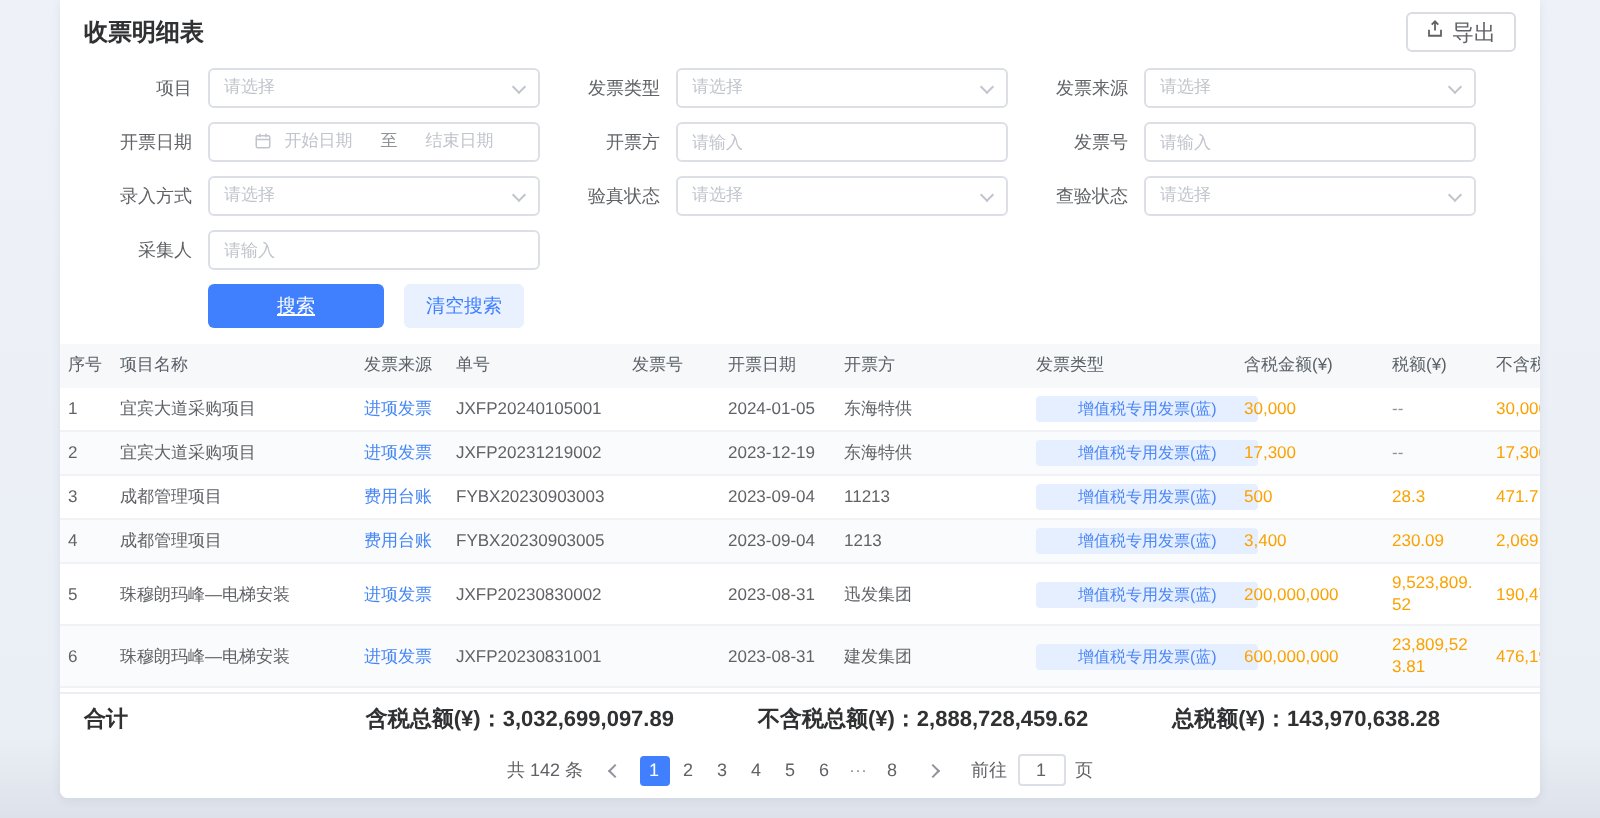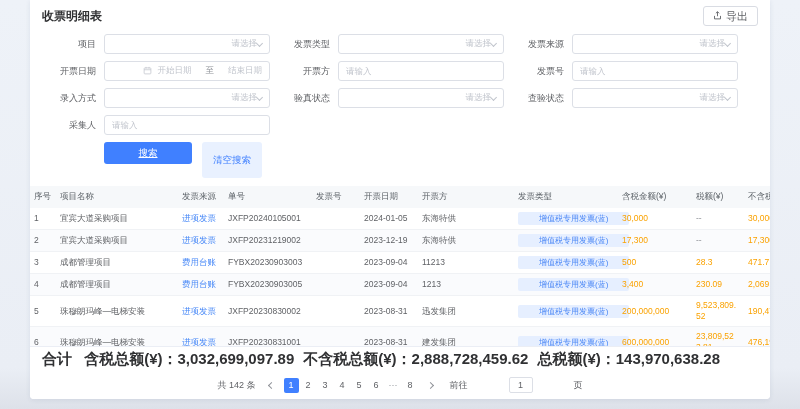--- a/index.html
+++ b/index.html
@@ -21,65 +21,65 @@
   .export-btn { display:flex; align-items:center; gap:4px; height:20px; padding:0 9px;
     background:#fff; border:1px solid #d9dce3; border-radius:3px; font-size:11px; color:#606266; cursor:pointer;
     font-family:inherit; }
   
   .filters { padding:2px 12px 8px; flex:0 0 auto; }
   .f-row { display:flex; margin-bottom:7px; height:20px; align-items:center; }
   .f-item { display:flex; align-items:center; width:234px; }
   .f-item label { width:54px; text-align:right; margin-right:8px; font-size:9px; color:#606266; white-space:nowrap; }
   .sel, .inp {
     width:166px; height:20px; border:1px solid #dcdfe6; border-radius:3px; background:#fff;
-    display:flex; align-items:center; justify-content:flex-end; padding:0 7px; font-size:8.5px;
+    display:flex; align-items:center; justify-content:space-between; padding:0 7px; font-size:8.5px;
   }
   .inp { font-family:inherit; color:#606266; display:inline-block; padding:0 7px; }
   .inp::placeholder { color:#c0c4cc; }
   .ph { color:#c0c4cc; }
   .chev { width:5px; height:5px; border-right:1px solid #c0c4cc; border-bottom:1px solid #c0c4cc;
     transform:rotate(45deg); margin-top:-2px; }
-  .sel.date { justify-content:flex-end; gap:6px; }
+  .sel.date { justify-content:center; gap:6px; }
   .sel.date .sep { color:#909399; margin:0 8px; }
   .btn-row { display:flex; margin-left:62px; margin-top:2px; }
   .btn-primary { width:88px; height:22px; background:#4080ff; color:#fff; border:none; border-radius:3px;
     font-size:9.5px; cursor:pointer; font-family:inherit;text-decoration:underline; }
-  .btn-light { height:36px; padding:0 11px; background:#e9f1ff; color:#4080ff; border:none; border-radius:3px;
+  .btn-light { height:22px; padding:0 11px; background:#e9f1ff; color:#4080ff; border:none; border-radius:3px;
     font-size:9.5px; margin-left:10px; cursor:pointer; font-family:inherit; }
   
   .table-wrap { flex:1 1 auto; overflow:hidden; }
   table { width:800px; table-layout:fixed; border-collapse:collapse; font-size:8.5px; }
   th { background:#f6f8fa; color:#5a6066; font-weight:normal; text-align:left; padding:5px 4px;
     white-space:nowrap; overflow:hidden; }
   td { border-bottom:1px solid #f0f2f5; padding:4px 4px; line-height:11px; color:#606266;
     word-break:break-all; vertical-align:middle; }
   tbody tr:nth-child(even) { background:#fafbfd; }
   td.link { color:#4486f7; cursor:pointer; }
   td.amt { color:#faa200; }
   td.muted { color:#909399; }
   .badge { display:inline-block; background:#e6efff; color:#4a87f6; padding:1px 21px; border-radius:2px;
     font-size:8px; white-space:nowrap; }
   
   .summary { flex:0 0 25px; border-top:1px solid #ebeef5; display:flex; align-items:center;
-    font-size:15px; font-weight:bold; color:#303133; padding:0 12px; background:#fff; }
-  .summary-vals { display:flex; gap:9px; margin-left:auto; padding-right:38px; }
+    font-size:11px; font-weight:bold; color:#303133; padding:0 12px; background:#fff; }
+  .summary-vals { display:flex; gap:42px; margin-left:auto; padding-right:38px; }
   
   .pagination { flex:0 0 28px; display:flex; align-items:center; justify-content:center; gap:3px;
     font-size:9px; color:#606266; background:#fff; }
   .pg-total { margin-right:8px; }
   .pg { min-width:15px; height:15px; line-height:15px; text-align:center; border-radius:2px;
     margin:0 1px; cursor:pointer; color:#606266; }
   .pg.active { background:#4080ff; color:#fff; }
   .pg.dots { color:#909399; cursor:default; }
   .arr { display:inline-block; width:5px; height:5px; border-left:1px solid #909399; border-bottom:1px solid #909399; cursor:pointer; }
   .arr-left { transform:rotate(45deg); margin:0 6px 0 2px; }
   .arr-right { transform:rotate(225deg); margin:0 2px 0 6px; }
   .goto-box { display:inline-block; width:24px; height:16px; line-height:14px; border:1px solid #dcdfe6;
     border-radius:2px; text-align:center; margin:0 5px; color:#606266; background:#fff; }
-  .goto-wrap { margin-left:12px; display:flex; align-items:center;gap:36px; }
+  .goto-wrap { margin-left:12px; display:flex; align-items:center; }
 </style>
 </head>
 <body>
 
 <div class="card">
 
   <div class="card-header">
     <div class="title">收票明细表</div>
     <button class="export-btn">
       <span>

